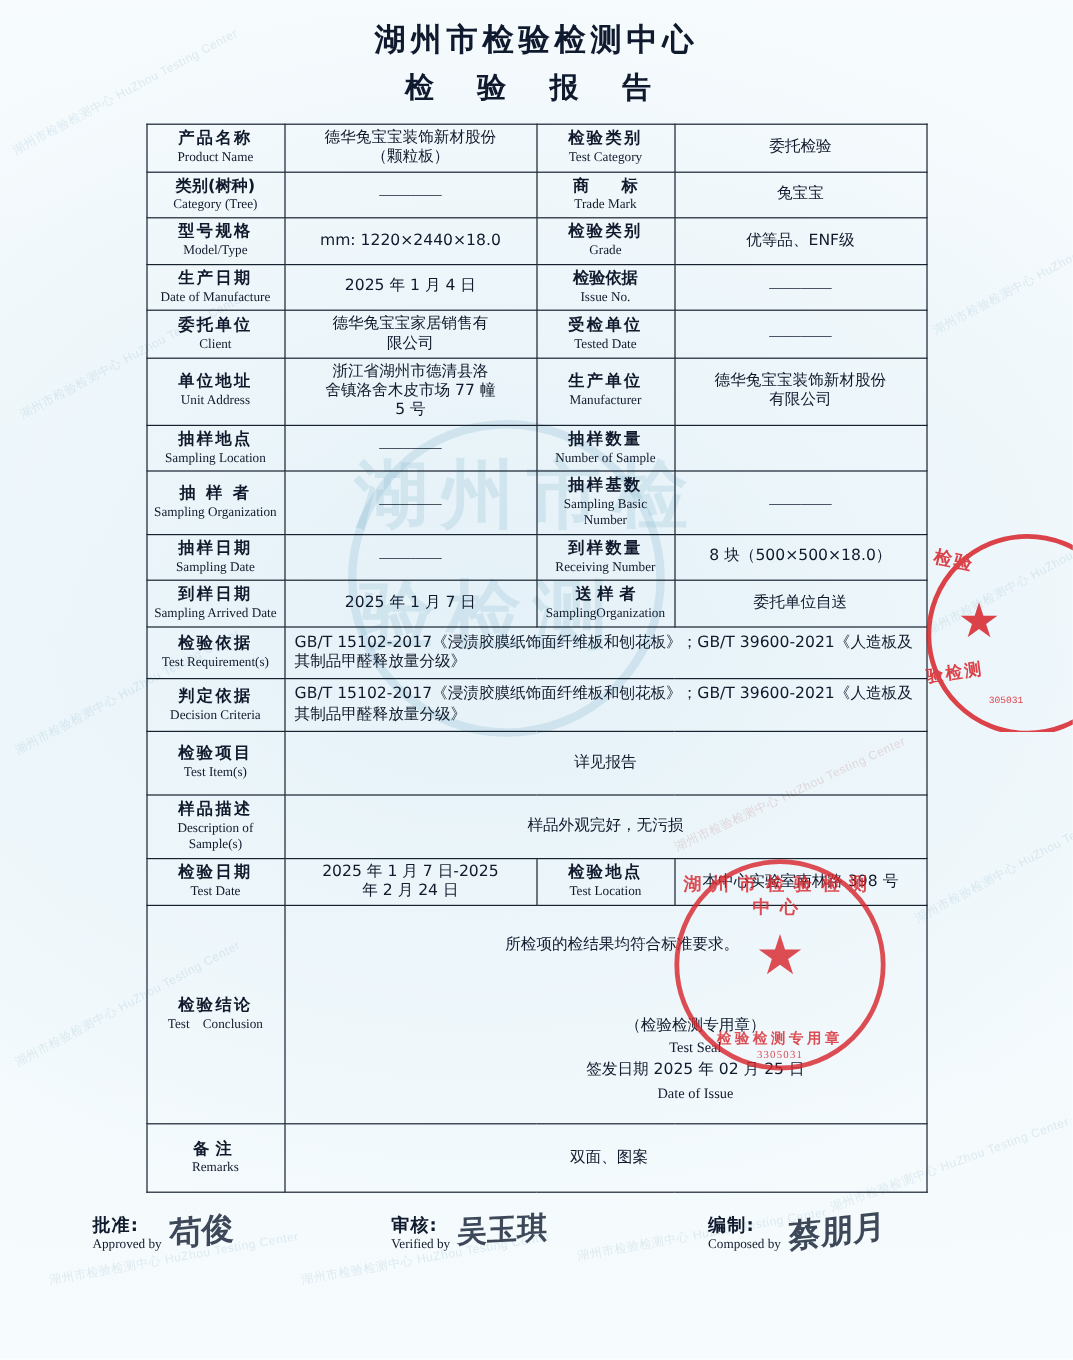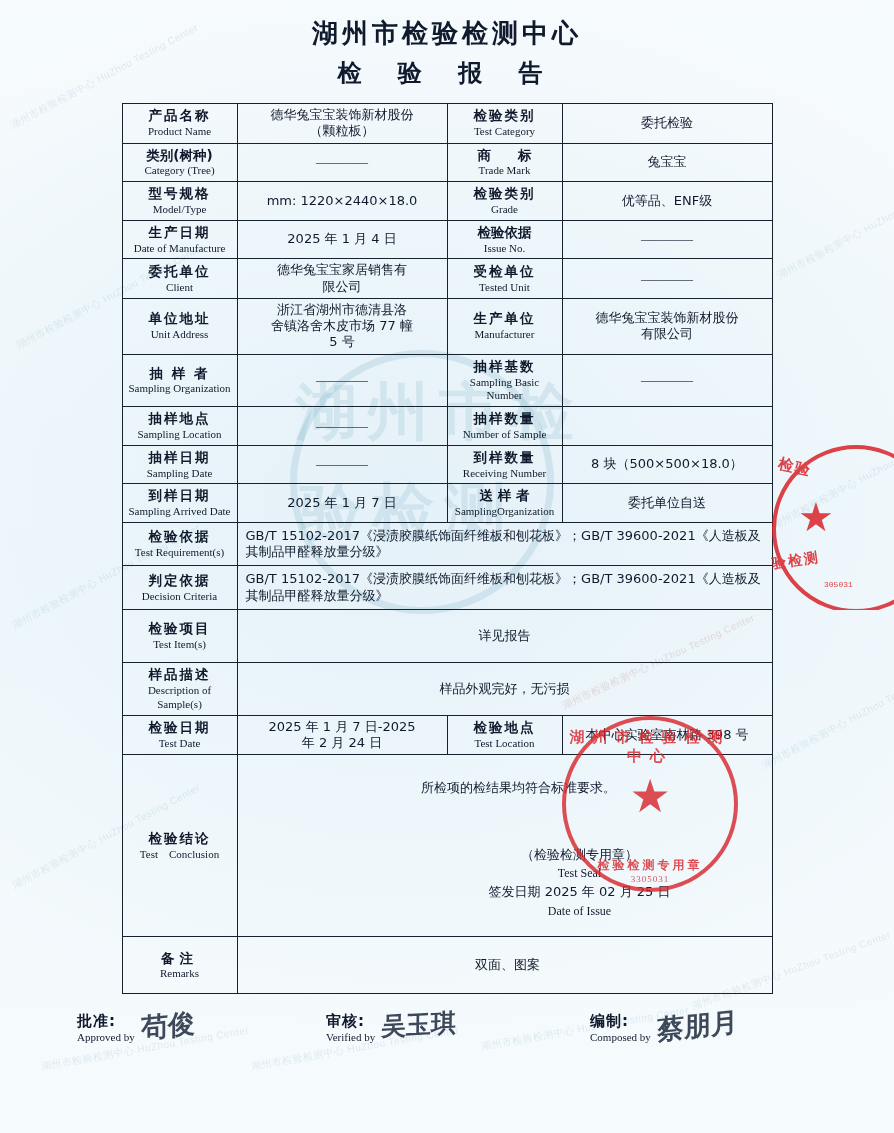--- a/index.html
+++ b/index.html
@@ -402,21 +402,21 @@
           <td>
             <div class="lbl spaced2">委托单位</div>
             <div class="lbl-en">Client</div>
           </td>
           <td class="val">
             <div style="white-space:pre-line;">德华兔宝宝家居销售有
 限公司</div>
           </td>
           <td>
             <div class="lbl spaced2">受检单位</div>
-            <div class="lbl-en">Tested Unit</div>
+            <div class="lbl-en">Tested Date</div>
           </td>
           <td class="val dash">————</td>
         </tr>
 
         <tr>
           <td>
             <div class="lbl spaced2">单位地址</div>
             <div class="lbl-en">Unit Address</div>
           </td>
           <td class="val val-small">
@@ -429,42 +429,42 @@
             <div class="lbl-en">Manufacturer</div>
           </td>
           <td class="val val-small">
             <div style="white-space:pre-line;">德华兔宝宝装饰新材股份
 有限公司</div>
           </td>
         </tr>
 
         <tr>
           <td>
+            <div class="lbl spaced2">抽样地点</div>
+            <div class="lbl-en">Sampling Location</div>
+          </td>
+          <td class="val dash">————</td>
+          <td>
+            <div class="lbl spaced2">抽样数量</div>
+            <div class="lbl-en">Number of Sample</div>
+          </td>
+          <td class="val"></td>
+        </tr>
+
+        <tr>
+          <td>
             <div class="lbl spaced2">抽 样 者</div>
             <div class="lbl-en">Sampling Organization</div>
           </td>
           <td class="val dash">————</td>
           <td>
             <div class="lbl spaced2">抽样基数</div>
             <div class="lbl-en">Sampling Basic Number</div>
           </td>
           <td class="val dash">————</td>
-        </tr>
-
-        <tr>
-          <td>
-            <div class="lbl spaced2">抽样地点</div>
-            <div class="lbl-en">Sampling Location</div>
-          </td>
-          <td class="val dash">————</td>
-          <td>
-            <div class="lbl spaced2">抽样数量</div>
-            <div class="lbl-en">Number of Sample</div>
-          </td>
-          <td class="val"></td>
         </tr>
 
         <tr>
           <td>
             <div class="lbl spaced2">抽样日期</div>
             <div class="lbl-en">Sampling Date</div>
           </td>
           <td class="val dash">————</td>
           <td>
             <div class="lbl spaced2">到样数量</div>

